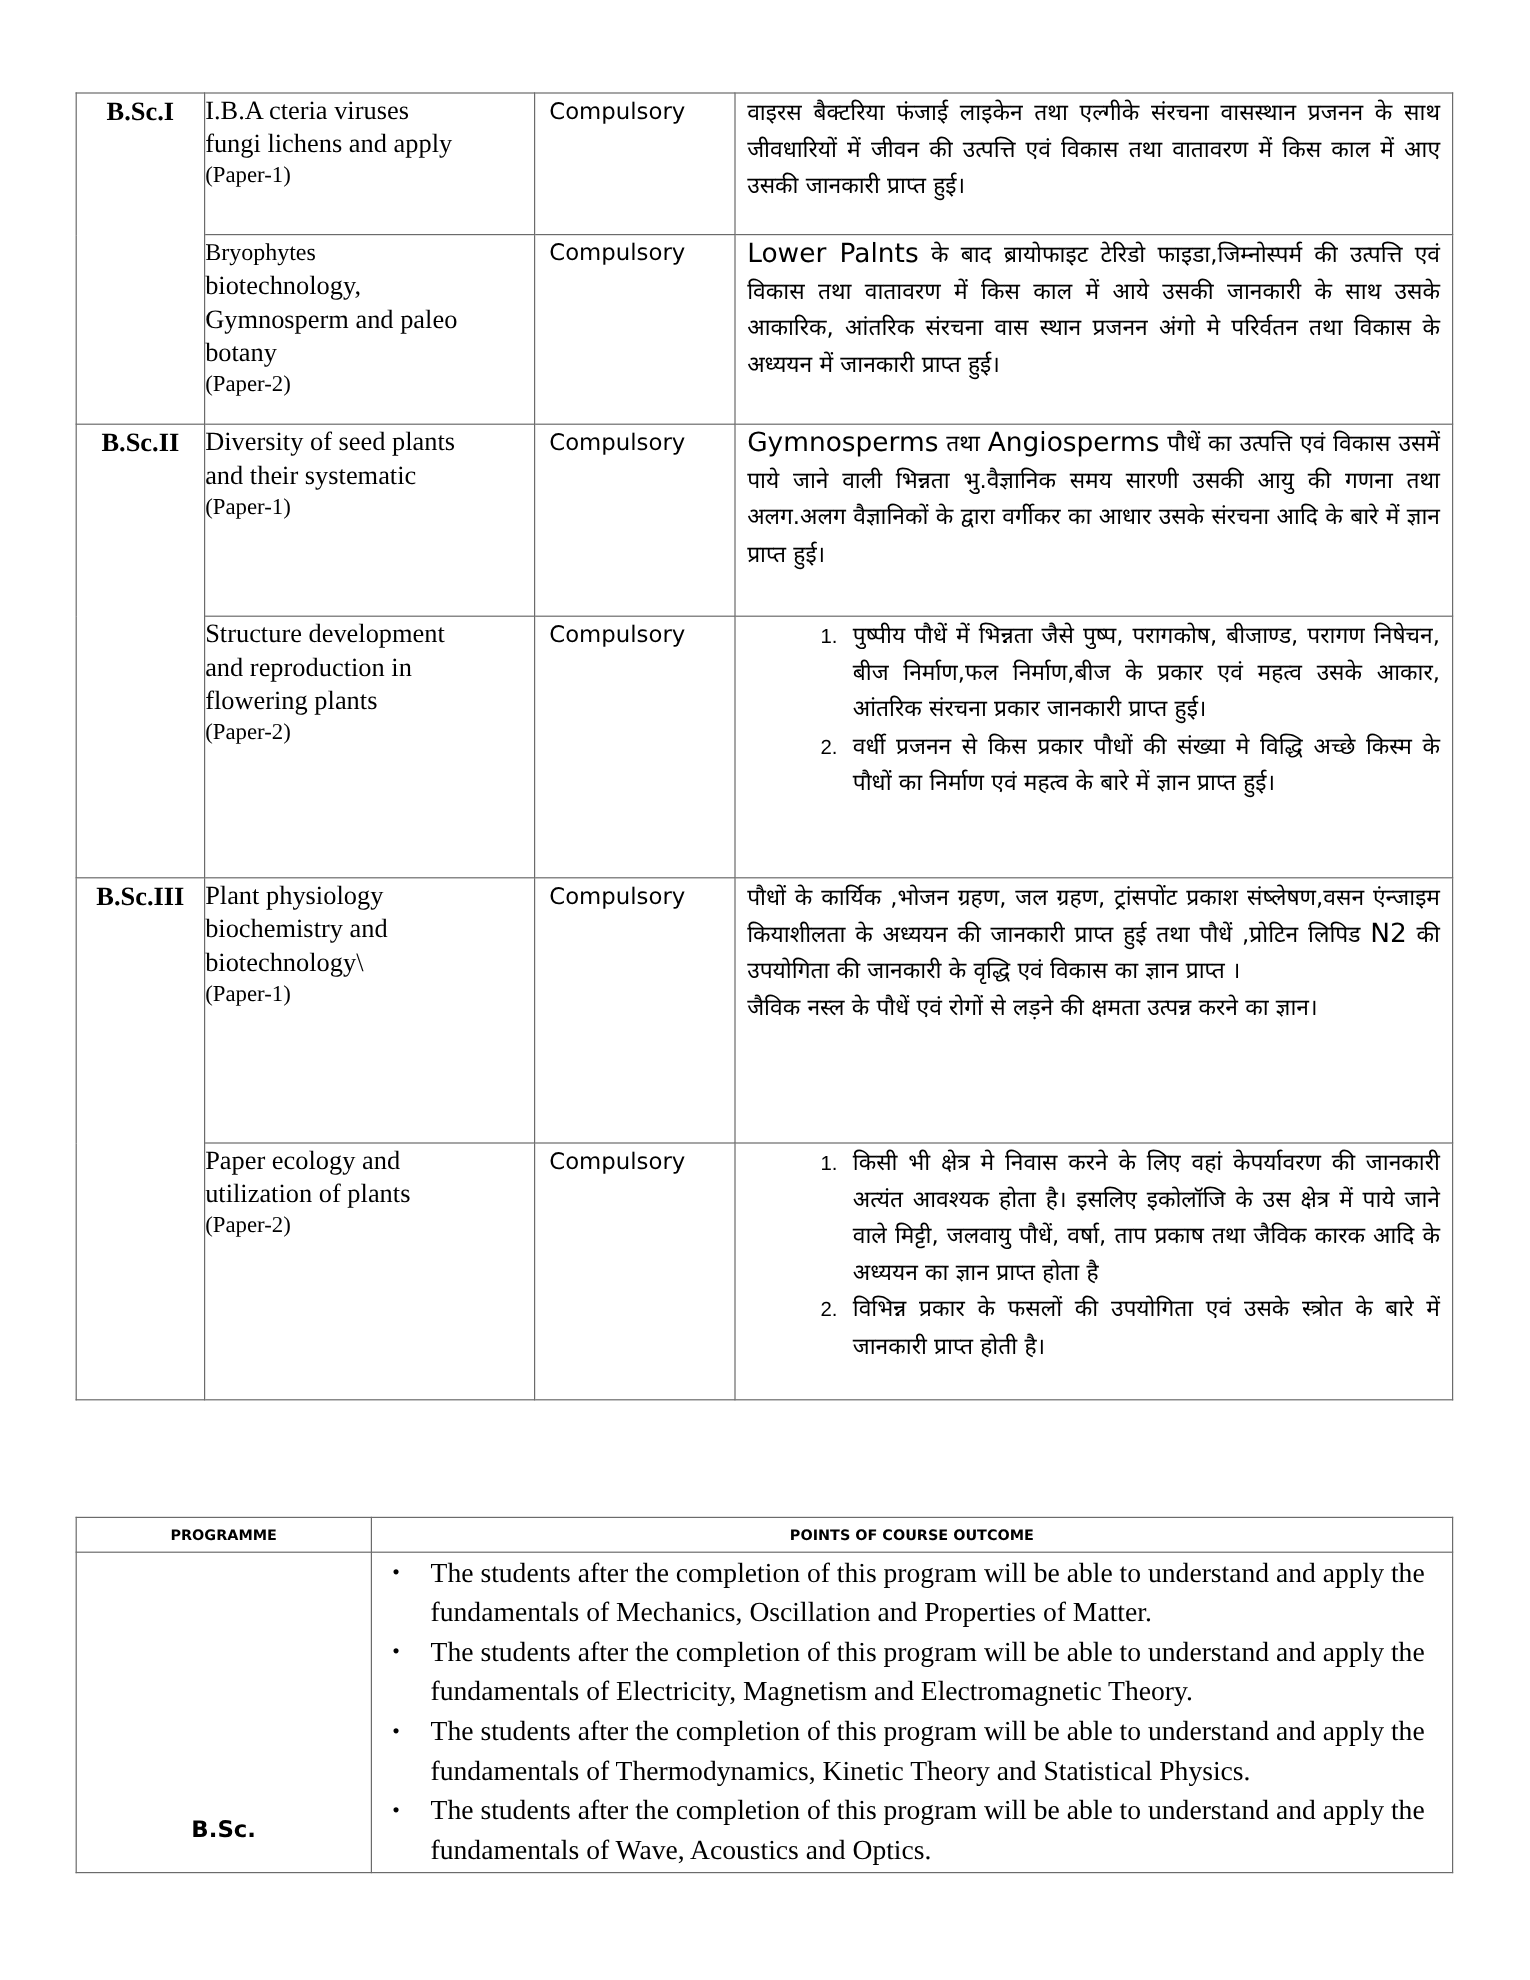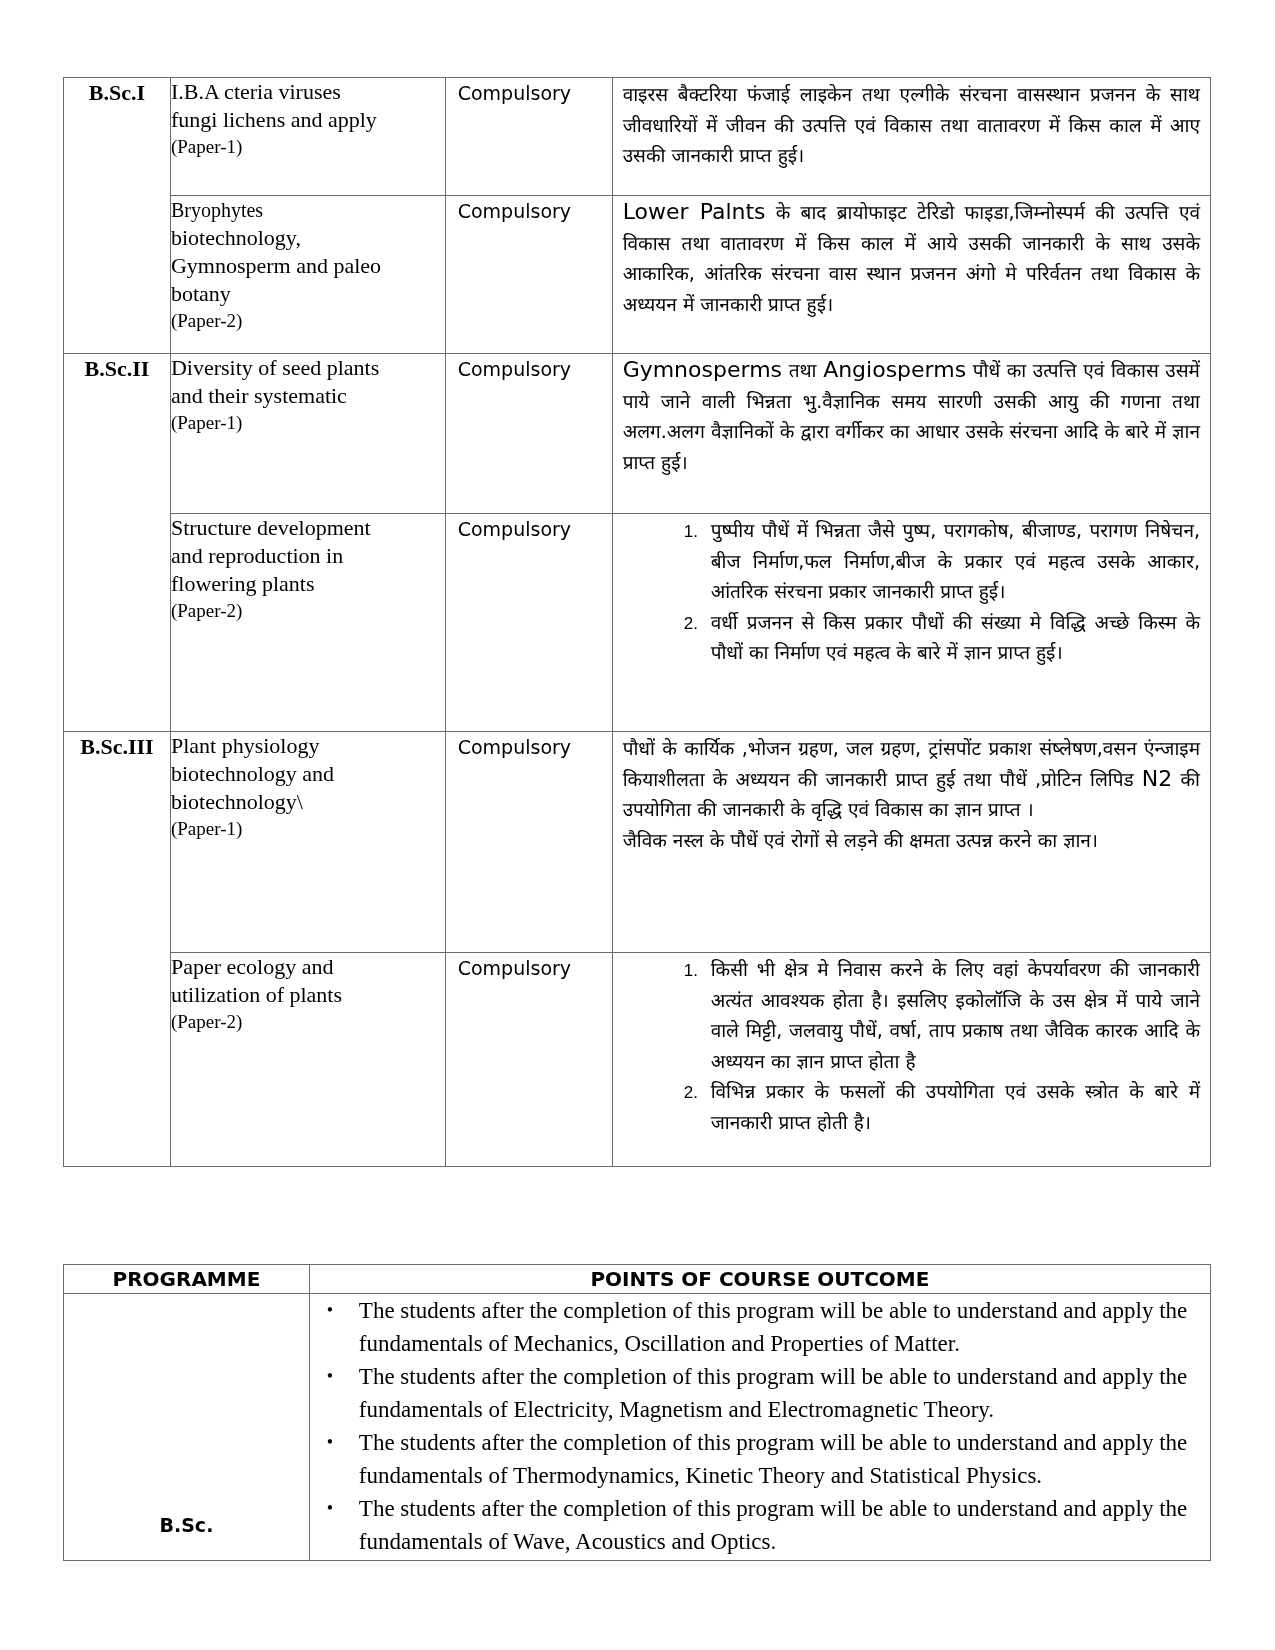--- a/index.html
+++ b/index.html
@@ -32,21 +32,21 @@
   #r4 { height: 218px; margin-top: 44px; }
   #r5 { height: 221px; }
   #r6 { height: 214px; }
 
   #physics-title { position: absolute; left: 0; width: 1275px; top: 1214px; text-align: center;
     font-family: "Liberation Serif", serif; font-weight: bold; font-size: 23px; }
 
   #physics-table { left: 63px; top: 1264px; width: 1148px; }
   #physics-table col.p1 { width: 246px; }
   #physics-table col.p2 { width: 902px; }
-  #physics-table th { font-family: "DejaVu Sans", sans-serif; font-weight: bold; font-size: 20px; height: 28px; vertical-align: middle; text-align: center; }
+  #physics-table th { font-family: "DejaVu Sans", sans-serif; font-weight: bold; font-size: 12px; height: 28px; vertical-align: middle; text-align: center; }
   .prog { font-family: "DejaVu Sans", sans-serif; font-weight: bold; font-size: 19px; text-align: center; vertical-align: bottom; padding-bottom: 24px; height: 236px; }
   .points { font-family: "Liberation Serif", serif; font-size: 23px; line-height: 33px; padding: 0 6px 2px 0; }
   .points ul { margin: 0; padding-left: 49px; list-style: none; }
   .points li { position: relative; }
   .points li .bullet { position: absolute; left: -32px; top: 0; font-size: 18px; }
 </style>
 </head>
 <body>
 
 <div class="page">
@@ -107,21 +107,21 @@
           <li>पुष्पीय पौधें में भिन्नता जैसे पुष्प, परागकोष, बीजाण्ड, परागण निषेचन, बीज निर्माण,फल निर्माण,बीज के प्रकार एवं महत्व उसके आकार, आंतरिक संरचना प्रकार जानकारी प्राप्त हुई।</li>
           <li>वर्धी प्रजनन से किस प्रकार पौधों की संख्या मे विद्धि अच्छे किस्म के पौधों का निर्माण एवं महत्व के बारे में ज्ञान प्राप्त हुई।</li>
         </ol>
       </td>
     </tr>
 
     <tr id="r5">
       <td class="year" rowspan="2">B.Sc.III</td>
       <td class="course">
         <span>Plant physiology</span><br>
-        <span>biotechnology and</span><br>
+        <span>biochemistry and</span><br>
         <span>biotechnology\</span>
         <span class="paper">(Paper-1)</span>
       </td>
       <td class="type">Compulsory</td>
       <td class="desc"><span>पौधों के कार्यिक ,भोजन ग्रहण, जल ग्रहण, ट्रांसपोंट प्रकाश संष्लेषण,वसन एंन्जाइम कियाशीलता के अध्ययन की जानकारी प्राप्त हुई तथा पौधें ,प्रोटिन लिपिड </span><span class="lat">N2</span><span> की उपयोगिता की जानकारी के वृद्धि एवं विकास का ज्ञान प्राप्त ।</span><br><span>जैविक नस्ल के पौधें एवं रोगों से लड़ने की क्षमता उत्पन्न करने का ज्ञान।</span></td>
     </tr>
 
     <tr id="r6">
       <td class="course">
         <span>Paper ecology and</span><br>

